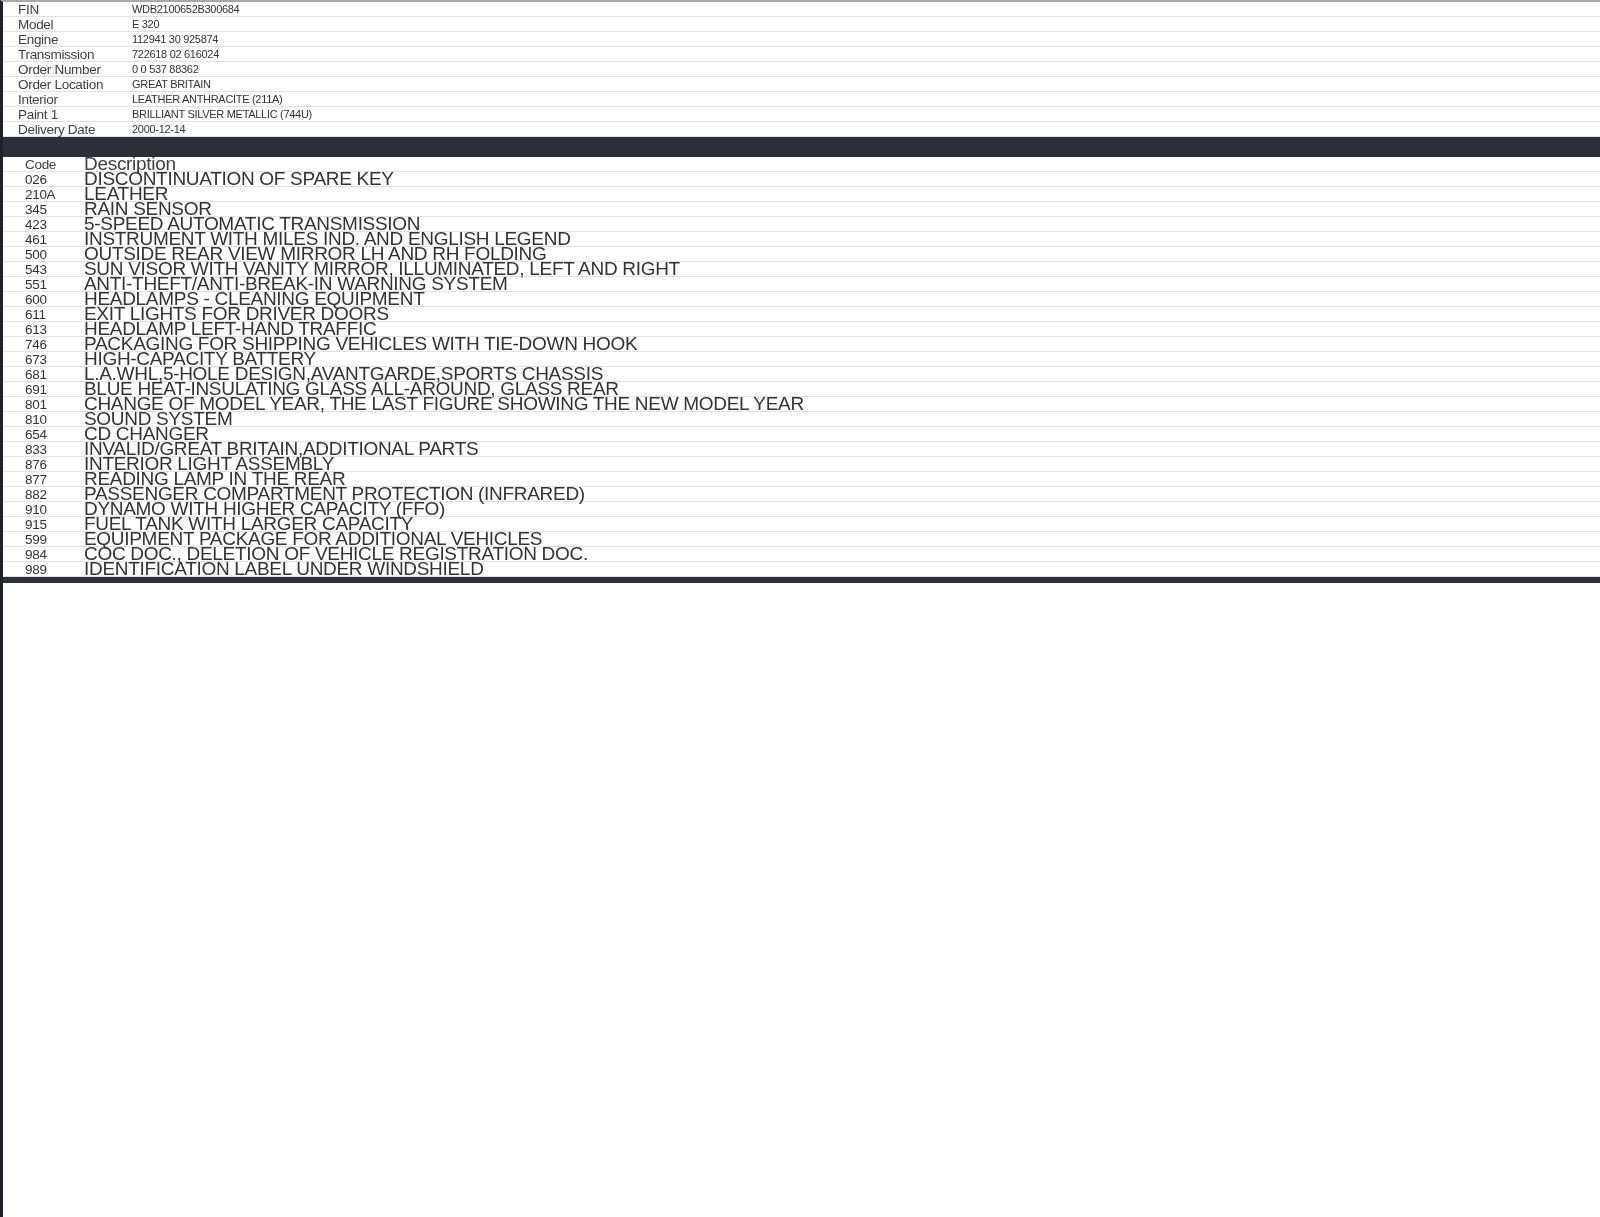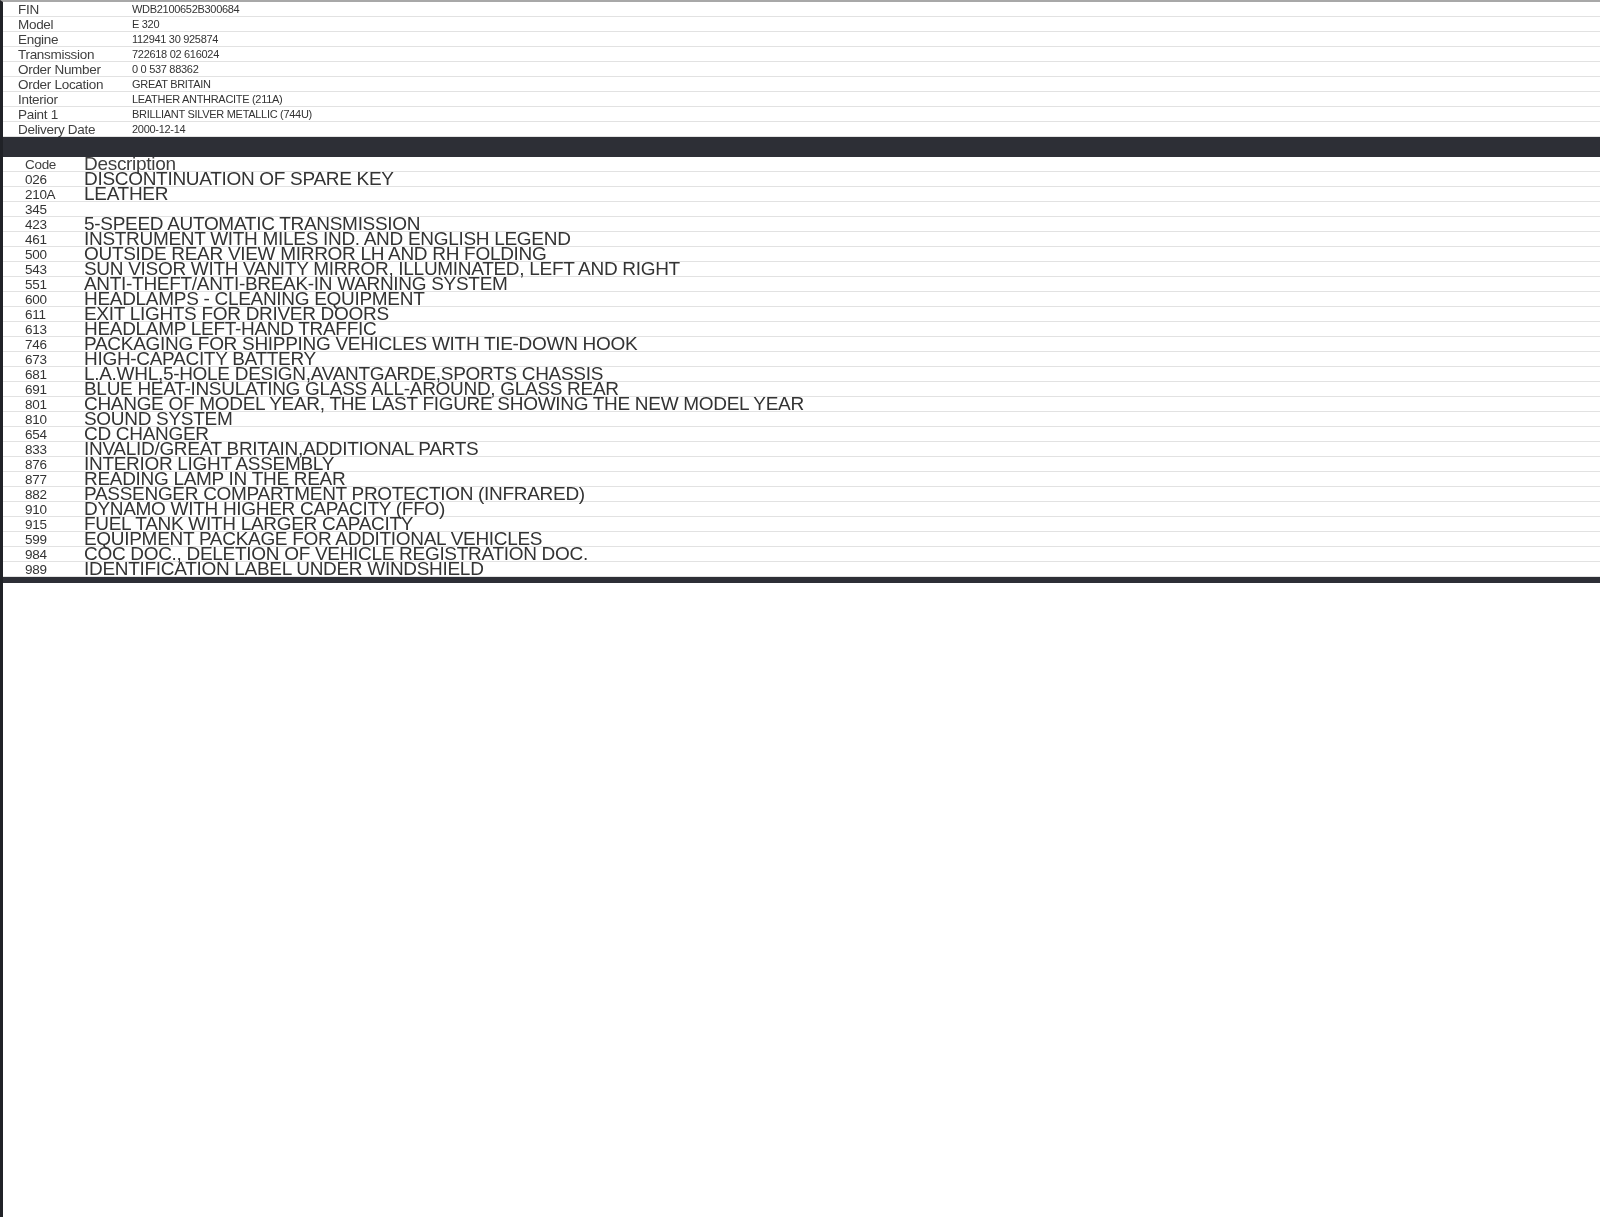--- a/index.html
+++ b/index.html
@@ -145,20 +145,21 @@
   </div>
 
   <div class="row">
     <div class="code-cell">210A</div>
     <div class="desc-cell">LEATHER</div>
   </div>
 
 
   <div class="row">
     <div class="code-cell">345</div>
+    <div class="desc-cell">RAIN SENSOR</div>
   </div>
 
   <div class="row">
     <div class="code-cell">423</div>
     <div class="desc-cell">5-SPEED AUTOMATIC TRANSMISSION</div>
   </div>
 
   <div class="row">
     <div class="code-cell">461</div>
     <div class="desc-cell">INSTRUMENT WITH MILES IND. AND ENGLISH LEGEND</div>

